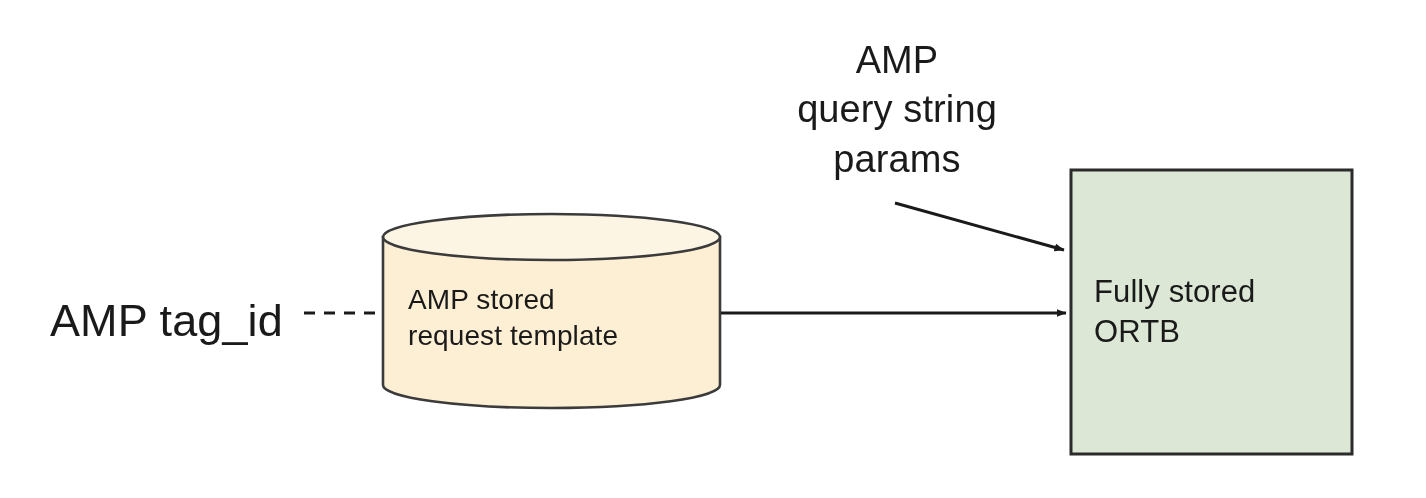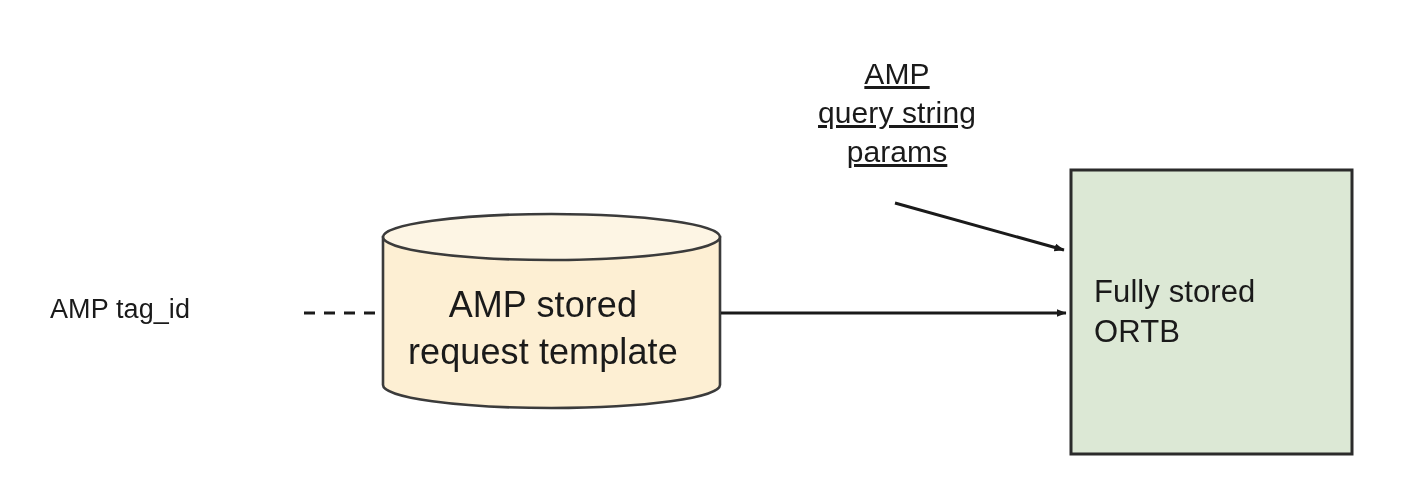--- a/index.html
+++ b/index.html
@@ -28,43 +28,41 @@
     position: absolute;
     color: #1a1a1a;
     line-height: 1.30;
     white-space: pre-line;
     letter-spacing: 0.1px;
   }
   
   #label-amp-tag-id {
     left: 50px;
     top: 292px;
-    font-size: 27px;
+    font-size: 45px;
   }
   
   #label-stored-request {
     left: 408px;
     top: 282px;
-    font-size: 36px;
-    text-align: center;
+    font-size: 28px;
   }
   
   #label-fully-formed-ortb {
     left: 1094px;
     top: 272px;
     font-size: 31px;
   }
   
   #label-query-string-params {
     left: 762px;
-    top: 54px;
+    top: 36px;
     width: 270px;
     text-align: center;
-    font-size: 30px;
-    text-decoration: underline;
+    font-size: 38px;
   }
 </style>
 </head>
 <body>
 
 <div id="diagram-canvas">
 
   <svg class="layer" viewBox="0 0 1426 498">
     <defs>
       <marker id="arrow-solid" markerWidth="12" markerHeight="12" refX="9.5" refY="4" orient="auto" markerUnits="userSpaceOnUse">

